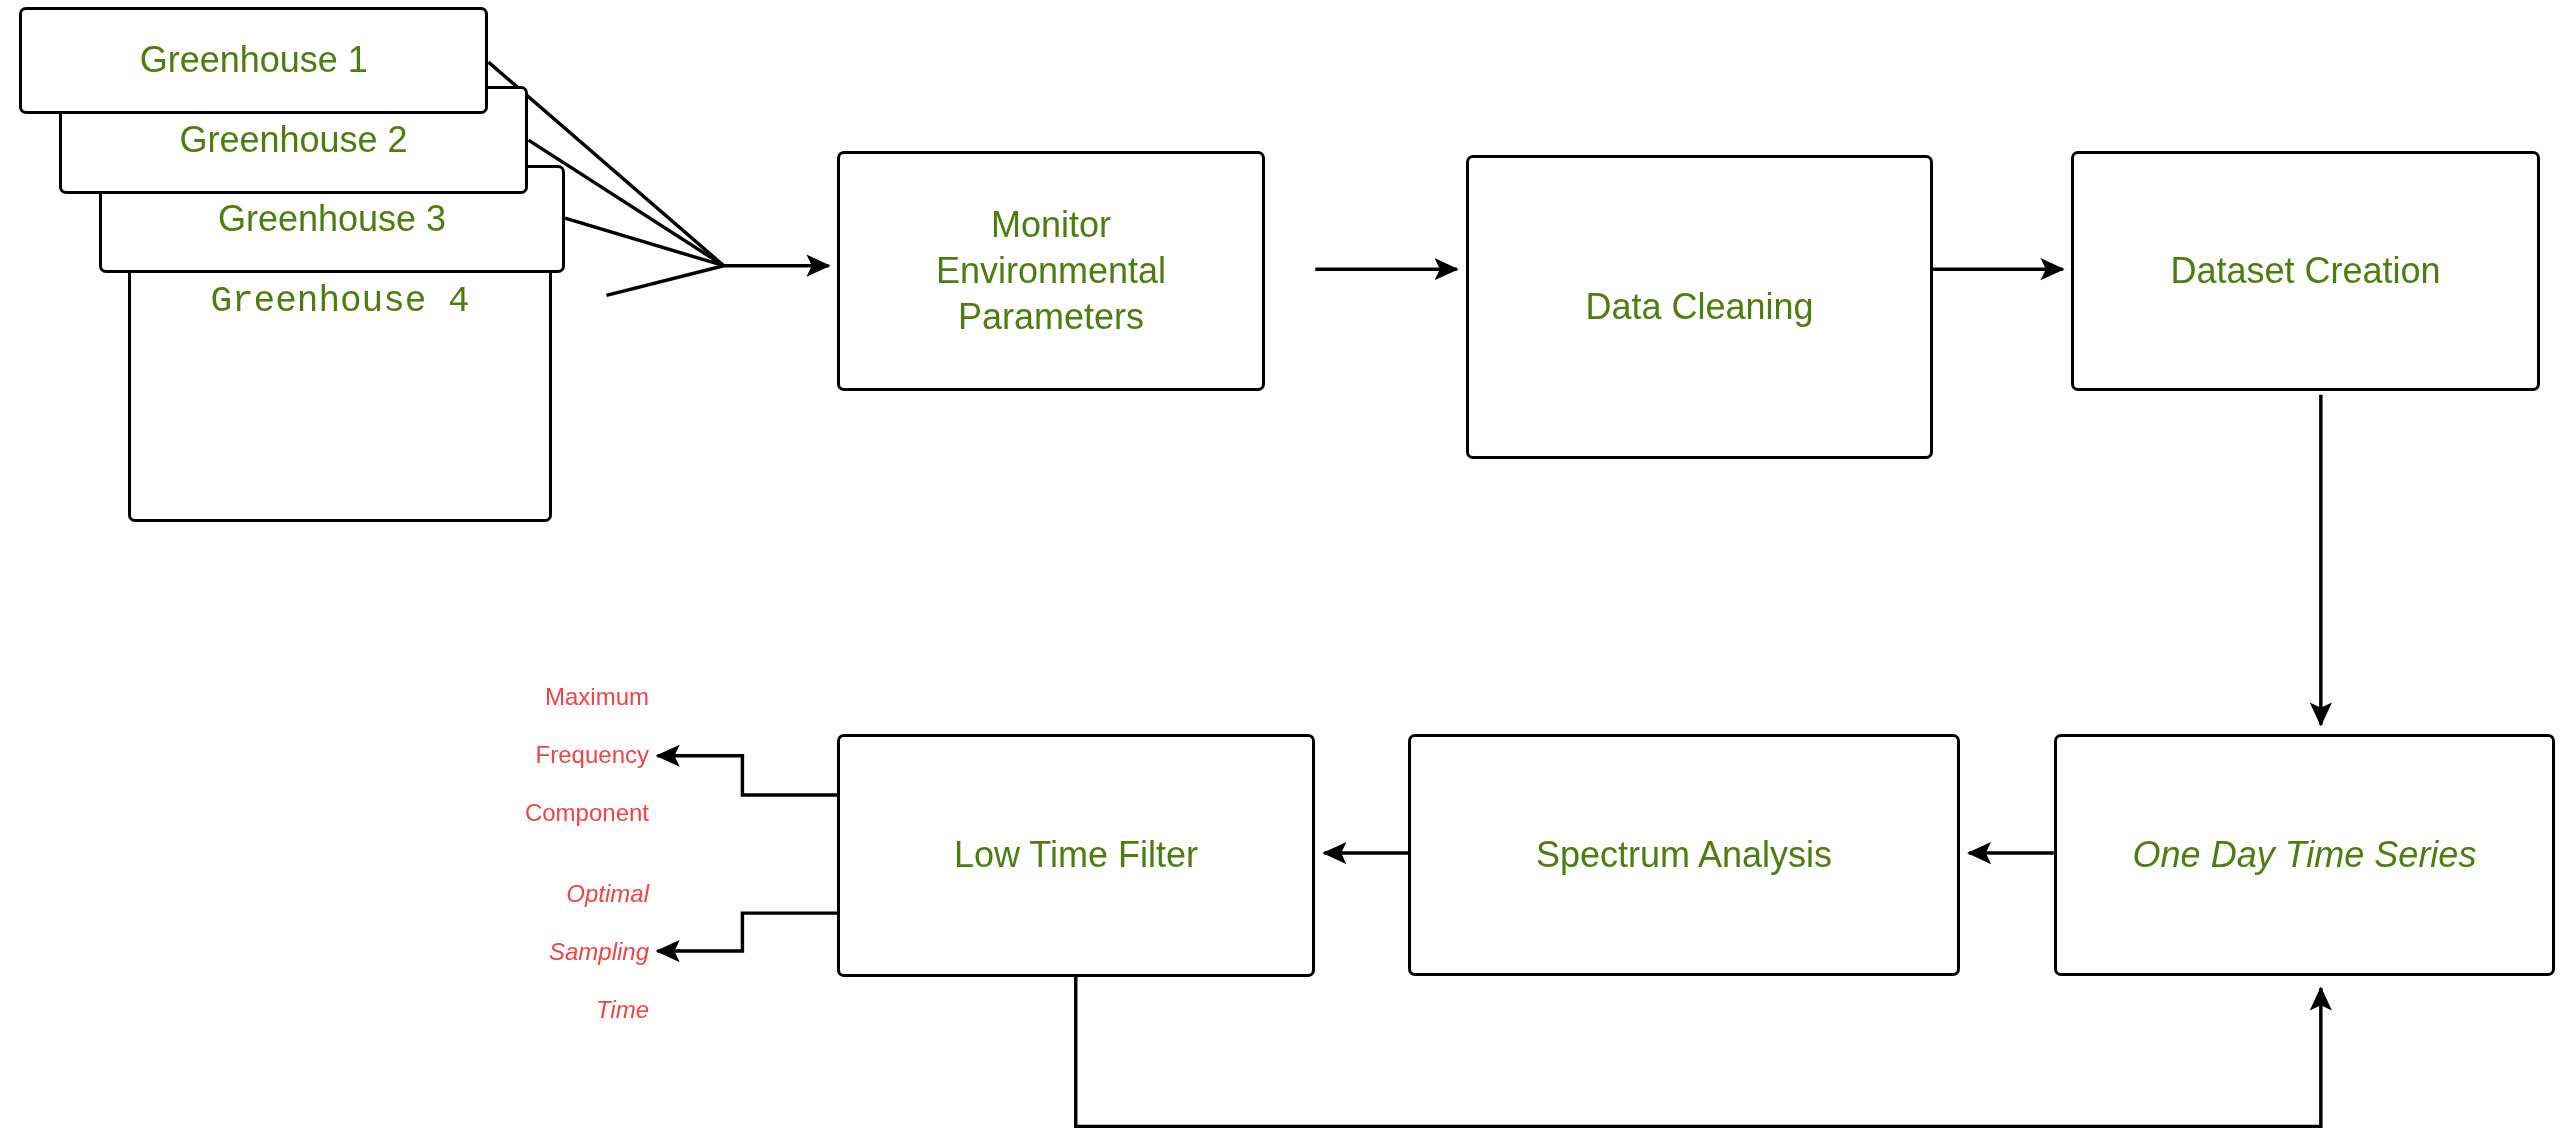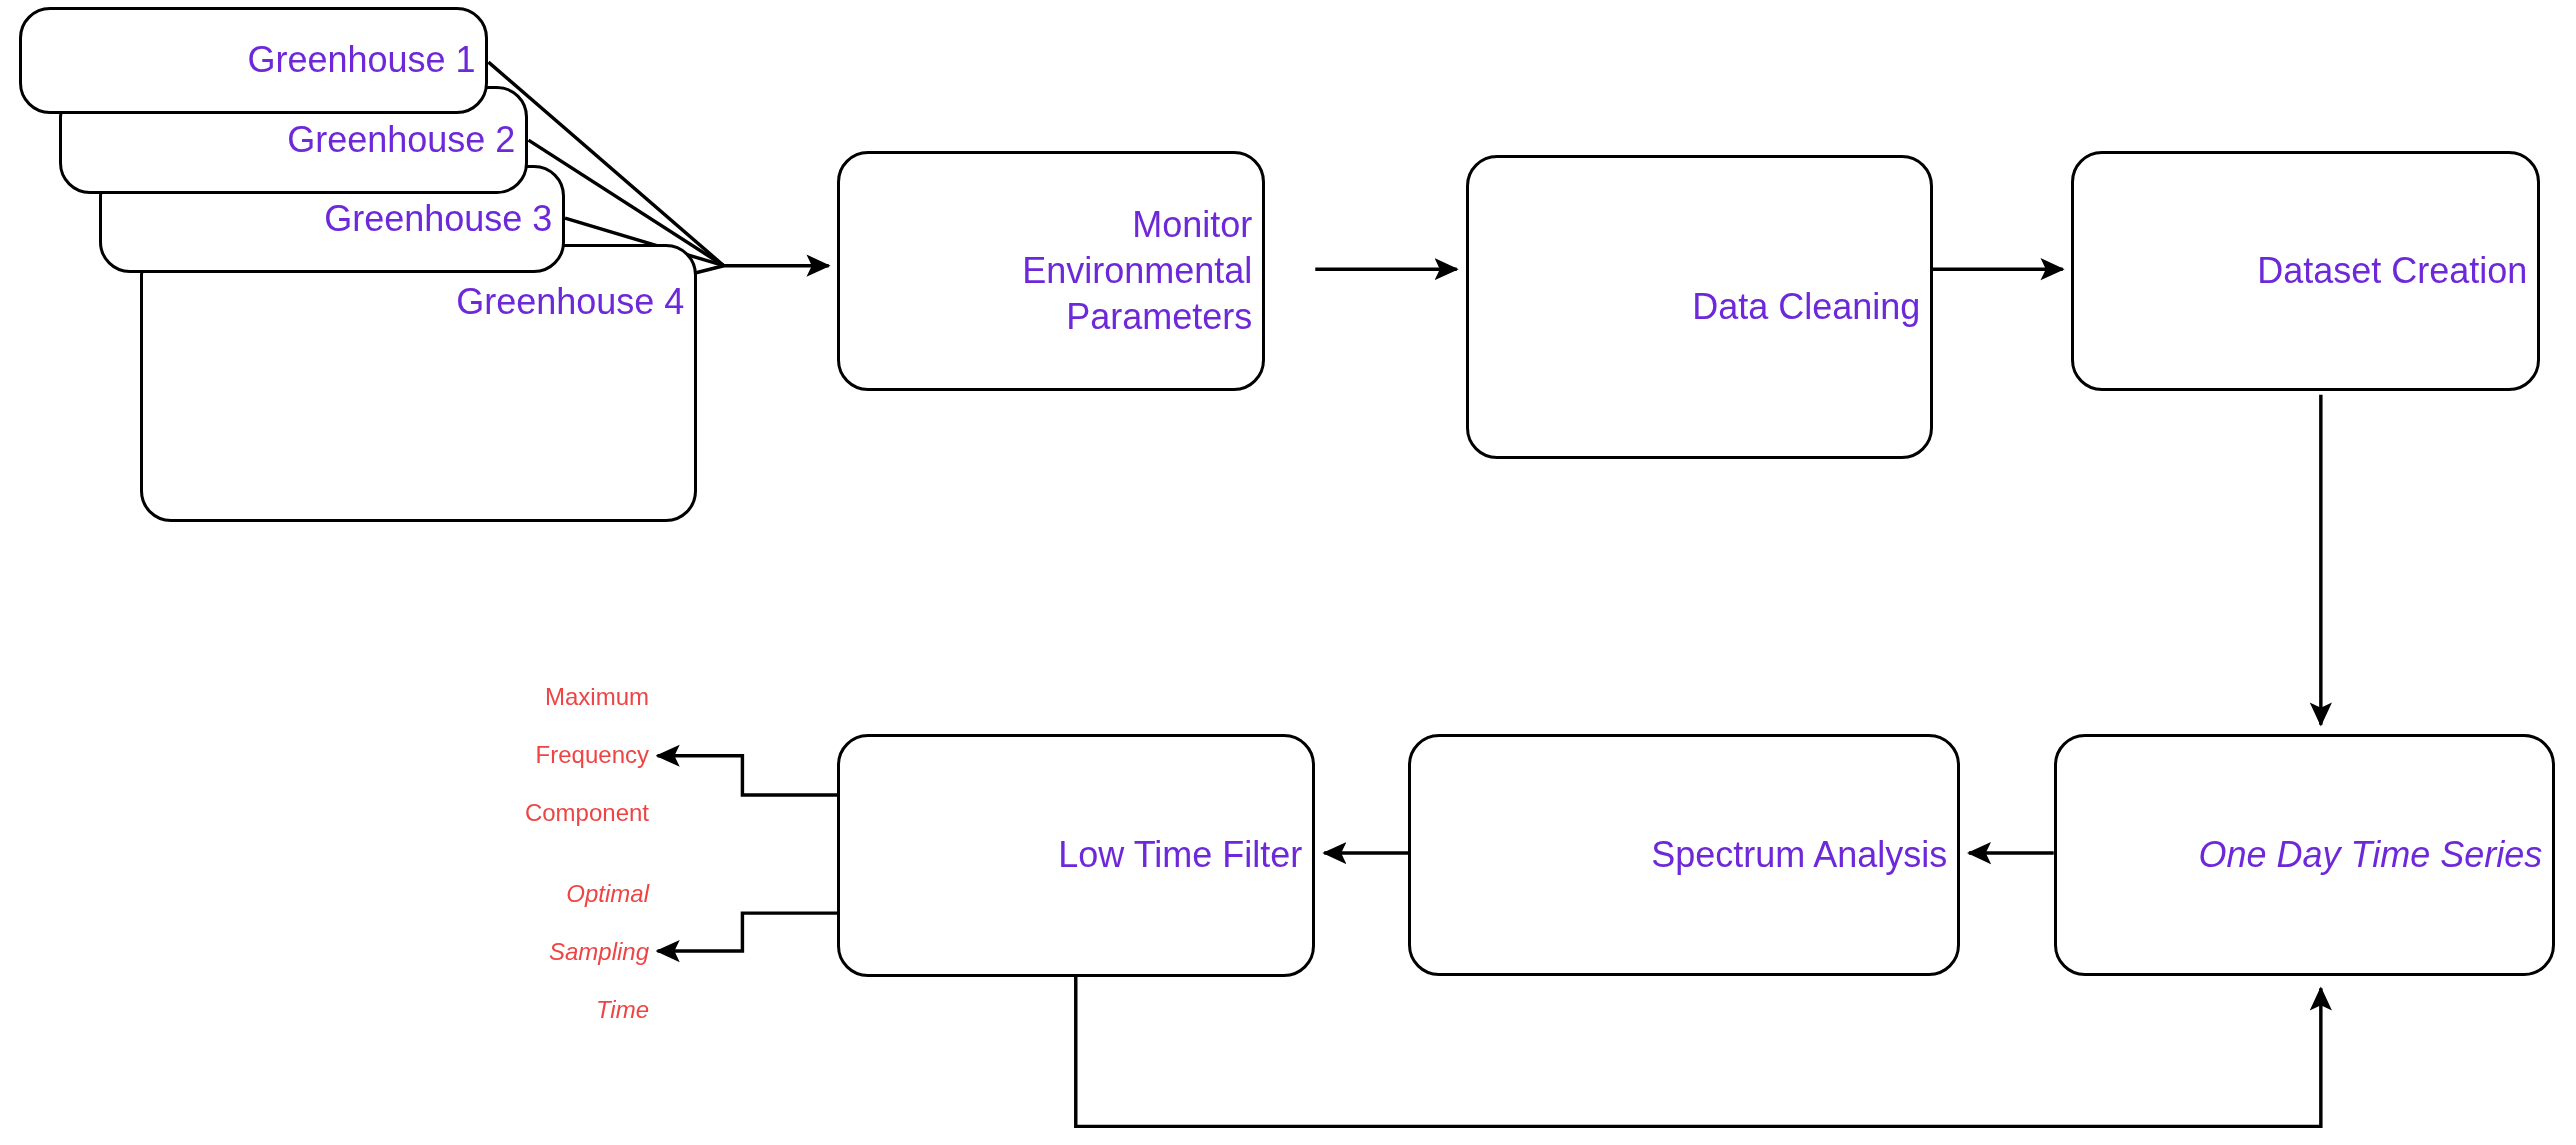--- a/index.html
+++ b/index.html
@@ -22,26 +22,26 @@
     top: 0;
     width: 2576px;
     height: 1145px;
     pointer-events: none;
   }
   .node {
     position: absolute;
     box-sizing: border-box;
     background: #ffffff;
     border: 3.5px solid #000000;
-    border-radius: 31px;
+    border-radius: 7px;
     display: flex;
     align-items: center;
     justify-content: center;
-    text-align: right;
-    color: #6d28d9;
+    text-align: center;
+    color: #4d7c0f;
     font-size: 36px;
     line-height: 1.28;
     font-family: "Liberation Sans", sans-serif;
     z-index: 5;
   }
   .node .label { display: block; width: 100%; padding: 0 9.7px; }
   .stack-node { z-index: 5; }
   .stack-node.s1 { z-index: 9; }
   .stack-node.s2 { z-index: 8; }
   .stack-node.s3 { z-index: 7; }
@@ -98,21 +98,21 @@
 
   <div class="node stack-node s1" style="left:19.3px; top:7px; width:469px; height:107px;">
     <span class="label">Greenhouse 1</span>
   </div>
   <div class="node stack-node s2" style="left:59px; top:86px; width:469px; height:108px;">
     <span class="label">Greenhouse 2</span>
   </div>
   <div class="node stack-node s3" style="left:99px; top:165px; width:466px; height:108px;">
     <span class="label">Greenhouse 3</span>
   </div>
-  <div class="node stack-node s4" style="left:140px; top:244px; width:557px; height:278px;">
+  <div class="node stack-node s4" style="left:128px; top:244px; width:424px; height:278px;font-family:Liberation Mono, monospace;">
     <span class="label" style="position:relative; top:-81px;">Greenhouse 4</span>
   </div>
 
   <div class="node" style="left:837px; top:151px; width:428px; height:240px;">
     <span class="label" style="white-space:pre-line;">Monitor
 Environmental
 Parameters</span>
   </div>
 
   <div class="node" style="left:1466px; top:155px; width:467px; height:304px;">

